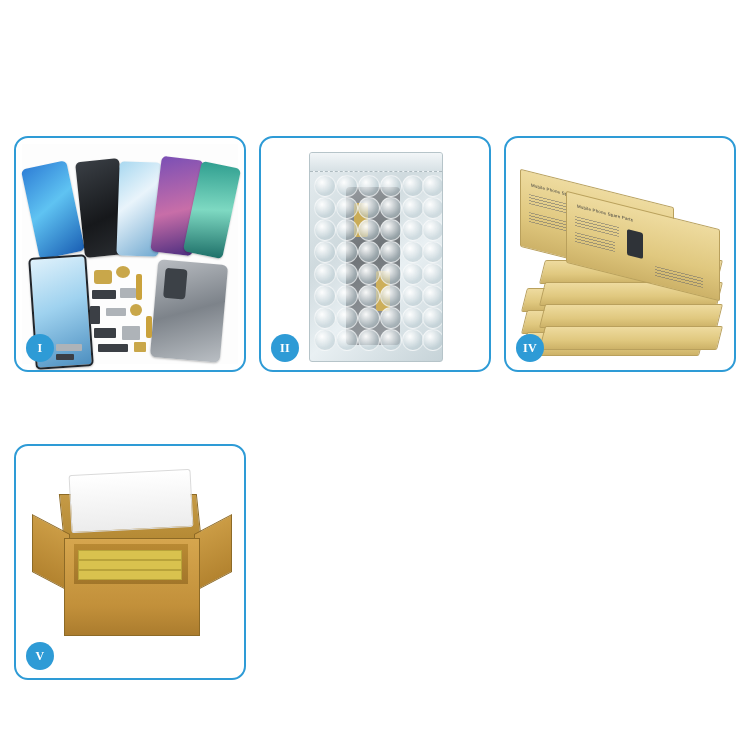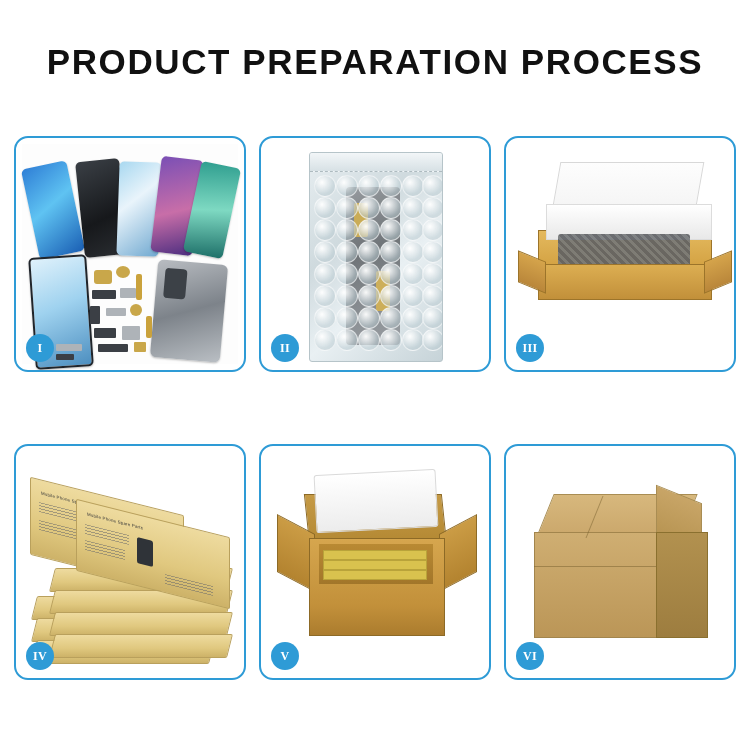--- a/index.html
+++ b/index.html
@@ -313,21 +313,20 @@
   }
   .c6-seam {
     position:absolute; background:rgba(120,95,45,.5);
   }
 </style>
 </head>
 <body>
 
 <div class="page">
 
-  <div class="title">PRODUCT PREPARATION PROCESS</div>
 
   <div class="grid">
 
     <div class="cell">
       <div class="art">
         <div class="c1-bg"></div>
         <div class="ph blue"></div>
         <div class="ph black"></div>
         <div class="ph screen"></div>
         <div class="ph purple"></div>
@@ -408,32 +407,20 @@
           <div class="bub" style="left:26px;top:176px;width:20px;height:20px;"></div>
           <div class="bub" style="left:48px;top:176px;width:20px;height:20px;"></div>
           <div class="bub" style="left:70px;top:176px;width:20px;height:20px;"></div>
           <div class="bub" style="left:92px;top:176px;width:20px;height:20px;"></div>
           <div class="bub" style="left:112px;top:176px;width:20px;height:20px;"></div>
         </div>
       </div>
       <div class="badge">II</div>
     </div>
 
-    <div class="cell">
-      <div class="art">
-        <div class="box3-body"></div>
-        <div class="box3-lidtop"></div>
-        <div class="box3-lidface"></div>
-        <div class="foam"></div>
-        <div class="box3-front"></div>
-        <div class="box3-flapL"></div>
-        <div class="box3-flapR"></div>
-      </div>
-      <div class="badge">III</div>
-    </div>
 
     <div class="cell">
       <div class="art">
         <div class="stack">
           <div class="sbox" style="left:10px;top:140px;width:176px;height:22px;transform:skewX(-14deg);"></div>
           <div class="sbox" style="left:10px;top:162px;width:176px;height:22px;transform:skewX(-14deg);"></div>
           <div class="sbox" style="left:10px;top:184px;width:176px;height:22px;transform:skewX(-14deg);"></div>
           <div class="sbox" style="left:28px;top:112px;width:176px;height:22px;transform:skewX(-14deg);"></div>
           <div class="sbox" style="left:28px;top:134px;width:176px;height:22px;transform:skewX(-14deg);"></div>
           <div class="sbox" style="left:28px;top:156px;width:176px;height:22px;transform:skewX(-14deg);"></div>
@@ -467,26 +454,15 @@
         <div class="c5-flapR"></div>
         <div class="c5-body"></div>
         <div class="c5-inner"></div>
         <div class="c5-strip" style="left:62px;top:104px;width:102px;"></div>
         <div class="c5-strip" style="left:62px;top:114px;width:102px;"></div>
         <div class="c5-strip" style="left:62px;top:124px;width:102px;"></div>
       </div>
       <div class="badge">V</div>
     </div>
 
-    <div class="cell">
-      <div class="art">
-        <div class="c6-top"></div>
-        <div class="c6-topR"></div>
-        <div class="c6-front"></div>
-        <div class="c6-side"></div>
-        <div class="c6-seam" style="left:88px;top:50px;width:1px;height:42px;transform:skewX(-22deg);"></div>
-        <div class="c6-seam" style="left:28px;top:120px;width:122px;height:1px;"></div>
-      </div>
-      <div class="badge">VI</div>
-    </div>
 
   </div>
 </div>
 
 </body></html>

